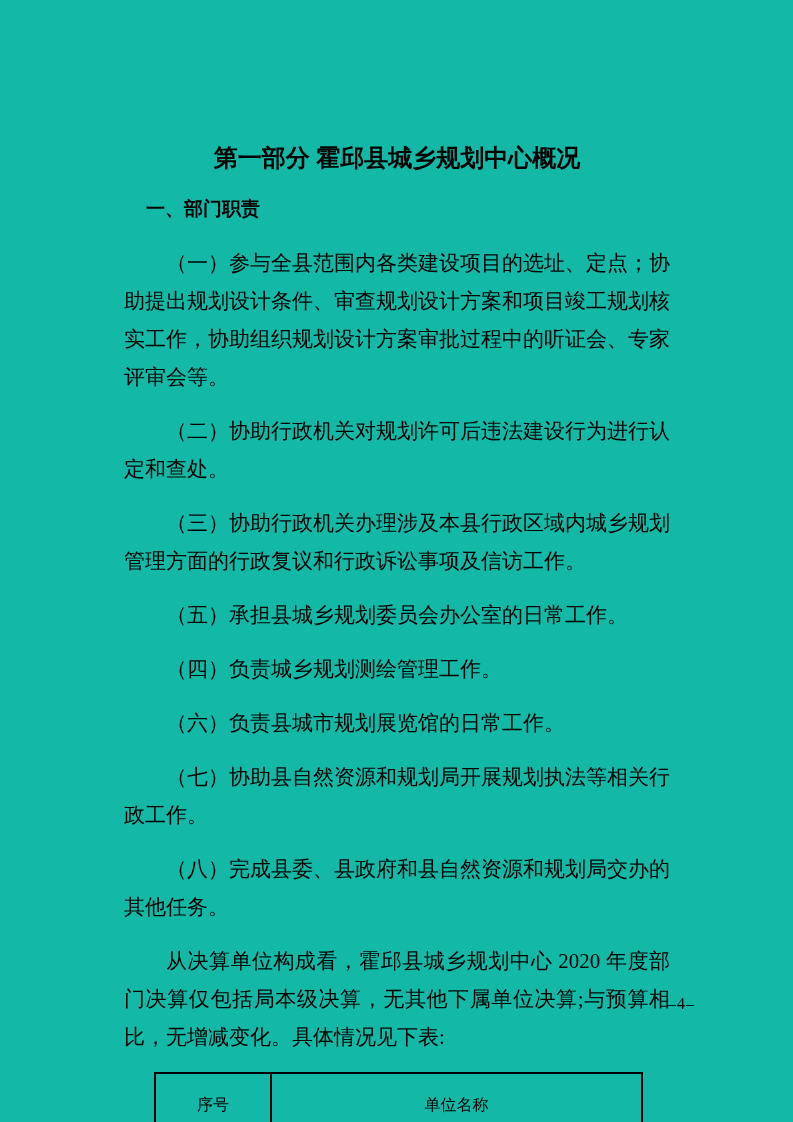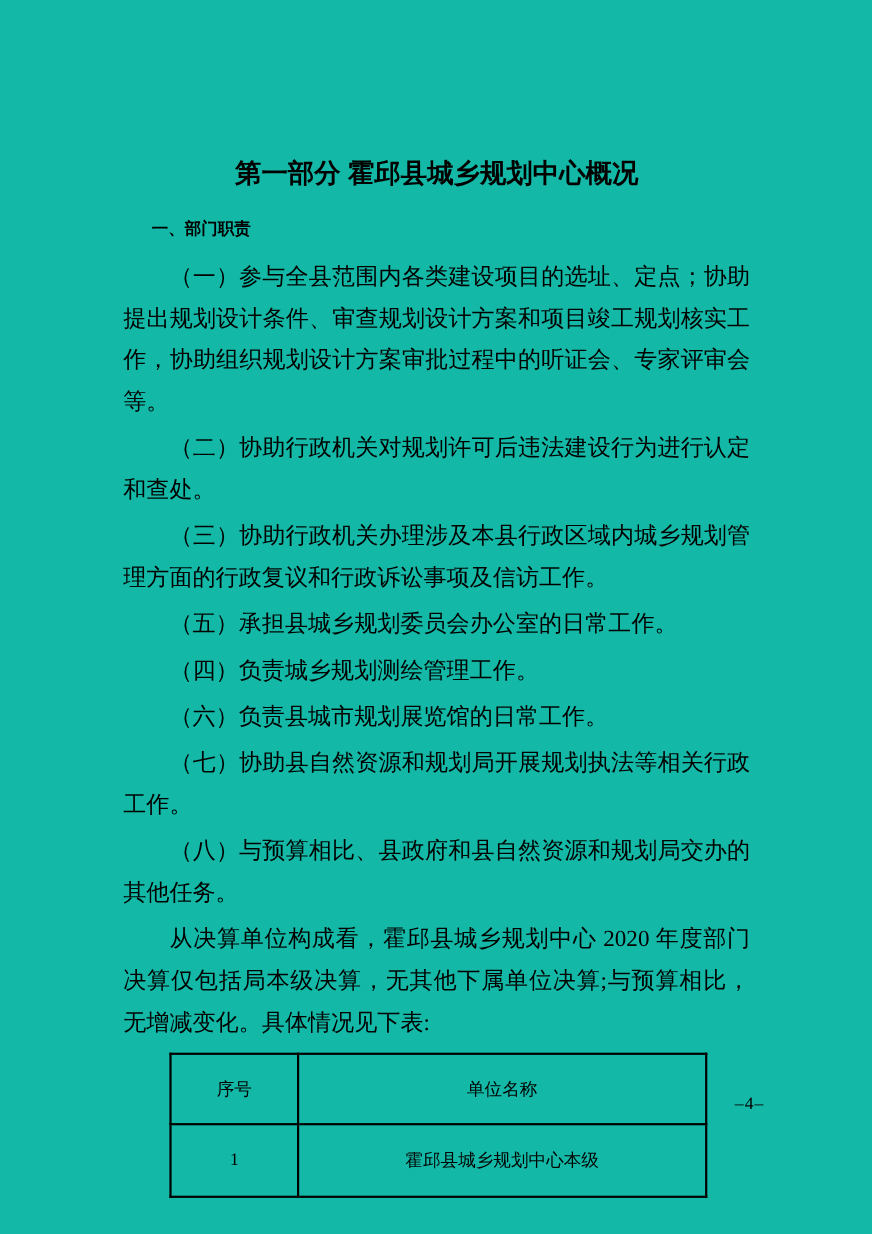--- a/index.html
+++ b/index.html
@@ -28,26 +28,26 @@
     font-weight: bold;
     font-size: 24px;
     line-height: 30px;
     text-align: center;
     white-space: nowrap;
   }
   .section-heading {
     margin: 0;
     font-family: "Liberation Sans", "DejaVu Sans", sans-serif;
     font-weight: bold;
-    font-size: 15px;
+    font-size: 19px;
     line-height: 38px;
     text-indent: 2em;
   }
   .body-para {
-    margin: 4px;
+    margin: 16px;
     font-size: 21px;
     line-height: 38px;
     text-indent: 2em;
     text-align: justify;
     text-justify: inter-ideograph;
   }
   .units-table {
     border-collapse: collapse;
     margin: 9px 0 0 46px;
     width: 489px;
@@ -84,21 +84,21 @@
 
     <h2 class="section-heading">一、部门职责</h2>
 
     <p class="body-para">（一）参与全县范围内各类建设项目的选址、定点；协助提出规划设计条件、审查规划设计方案和项目竣工规划核实工作，协助组织规划设计方案审批过程中的听证会、专家评审会等。</p>
     <p class="body-para">（二）协助行政机关对规划许可后违法建设行为进行认定和查处。</p>
     <p class="body-para">（三）协助行政机关办理涉及本县行政区域内城乡规划管理方面的行政复议和行政诉讼事项及信访工作。</p>
     <p class="body-para">（五）承担县城乡规划委员会办公室的日常工作。</p>
     <p class="body-para">（四）负责城乡规划测绘管理工作。</p>
     <p class="body-para">（六）负责县城市规划展览馆的日常工作。</p>
     <p class="body-para">（七）协助县自然资源和规划局开展规划执法等相关行政工作。</p>
-    <p class="body-para">（八）与预算相比、县政府和县自然资源和规划局交办的其他任务。</p>
+    <p class="body-para">（八）完成县委、县政府和县自然资源和规划局交办的其他任务。</p>
 
 
     <p class="body-para">从决算单位构成看，霍邱县城乡规划中心 2020 年度部门决算仅包括局本级决算，无其他下属单位决算;与预算相比，无增减变化。具体情况见下表:</p>
 
     <table class="units-table">
       <thead>
         <tr>
           <th class="col-index">序号</th>
           <th class="col-name">单位名称</th>
         </tr>

